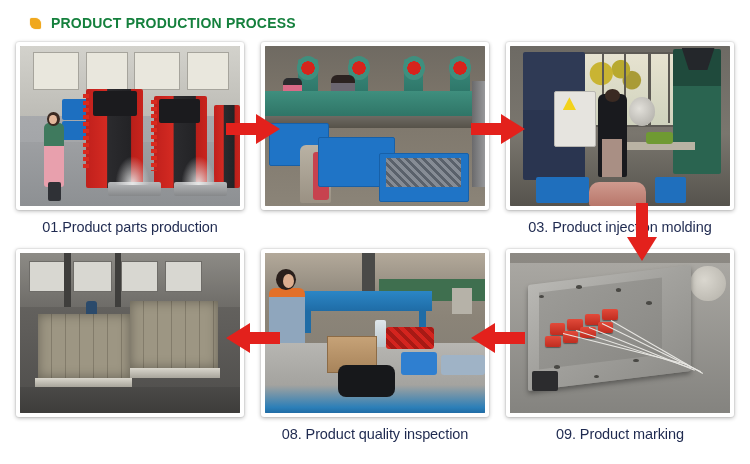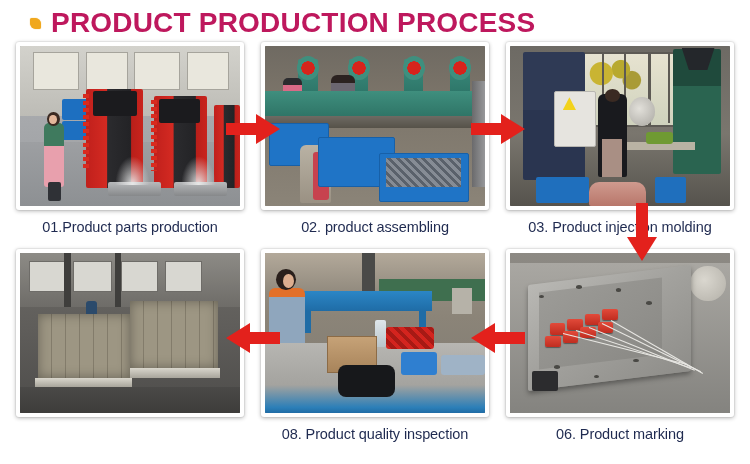--- a/index.html
+++ b/index.html
@@ -35,24 +35,24 @@
     width: 11px;
     height: 11px;
     background: #f0a81e;
     border-radius: 2px 6px 2px 6px;
     transform: rotate(0deg);
     box-shadow: 0 0 1px #f0a81e;
     flex: none;
   }
   .title-text {
     font-family: "Liberation Sans", sans-serif;
-    font-size: 28px;
+    font-size: 14px;
     font-weight: bold;
     letter-spacing: 0.2px;
-    color: #be185d;
+    color: #15803d;
     white-space: nowrap;
     text-transform: uppercase;
   }
 
   
   .grid {
     position: absolute;
     left: 0;
     top: 42px;
     width: 610px;
@@ -312,21 +312,20 @@
             <div class="layer rail"></div>
             <div class="layer bin b1"></div>
             <div class="layer sack"></div>
             <div class="layer cloth"></div>
             <div class="layer bin b2"></div>
             <div class="layer bin b3"></div>
             <div class="layer parts"></div>
           </div>
         </div>
       </div>
-      <div class="caption">02. product assembling</div>
     </div>
 
     <div class="cell c2 r0">
       <div class="photo-frame">
         <div class="photo">
           <div class="layer s3">
             <div class="layer window wA"></div>
               <div class="layer window wB"></div>
             <div class="layer foliage"></div>
             <div class="layer mullion mu1"></div>
@@ -427,21 +426,21 @@
             <div class="layer hole" style="left:56%;top:66%"></div>
             <div class="layer wire" style="left:24%;top:50%;width:58%;transform:rotate(14deg)"></div>
             <div class="layer wire" style="left:30%;top:48%;width:55%;transform:rotate(18deg)"></div>
             <div class="layer wire" style="left:36%;top:46%;width:52%;transform:rotate(22deg)"></div>
             <div class="layer wire" style="left:42%;top:44%;width:50%;transform:rotate(26deg)"></div>
             <div class="layer wire" style="left:46%;top:42%;width:48%;transform:rotate(30deg)"></div>
             <div class="layer clamp"></div>
           </div>
         </div>
       </div>
-      <div class="caption">06. Product marking</div>
+      <div class="caption">09. Product marking</div>
     </div>
 
   </div>
 
   <div class="arrow arrow-h a1">
     <svg viewBox="0 0 54 34" xmlns="http://www.w3.org/2000/svg" aria-hidden="true">
       <polygon points="0,11 30,11 30,2 54,17 30,32 30,23 0,23" fill="#e3211c"></polygon>
     </svg>
   </div>
 

